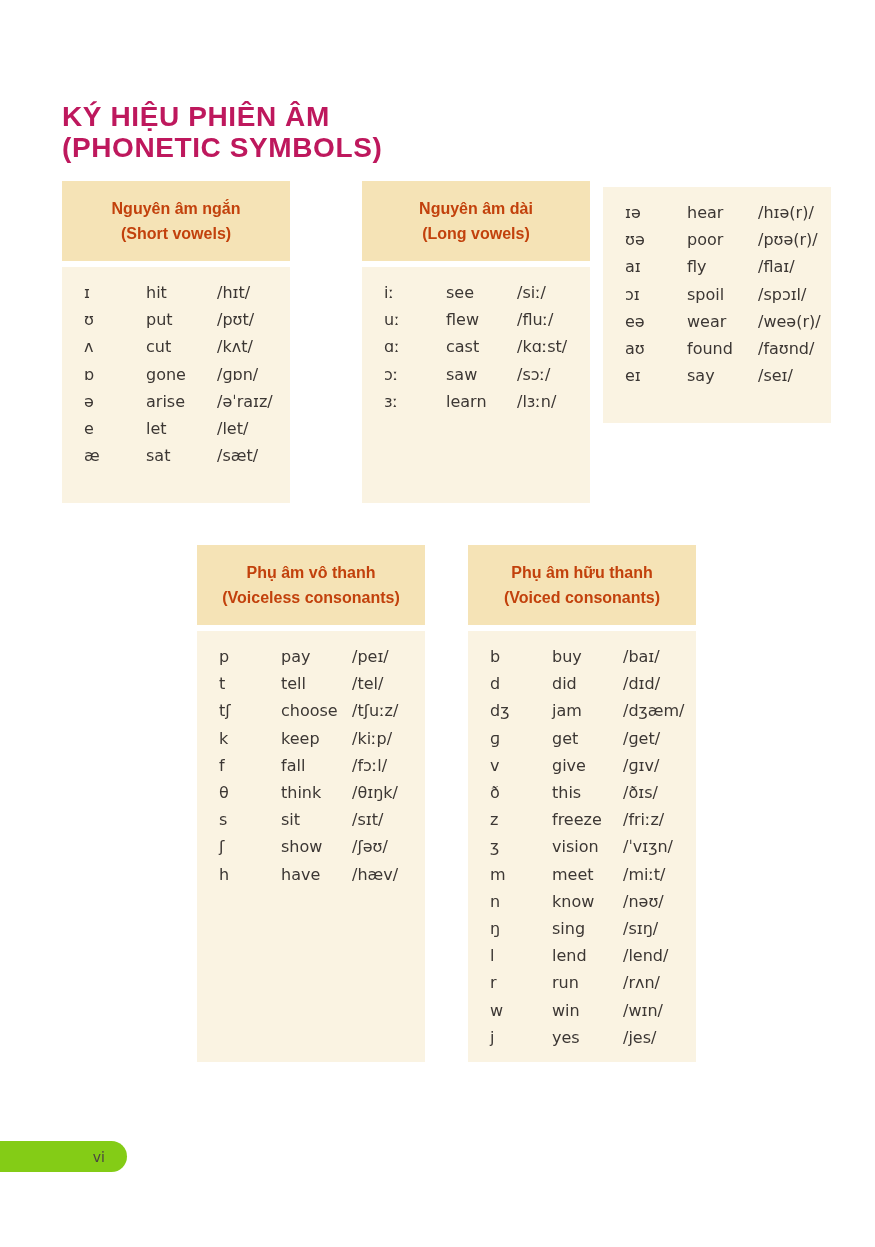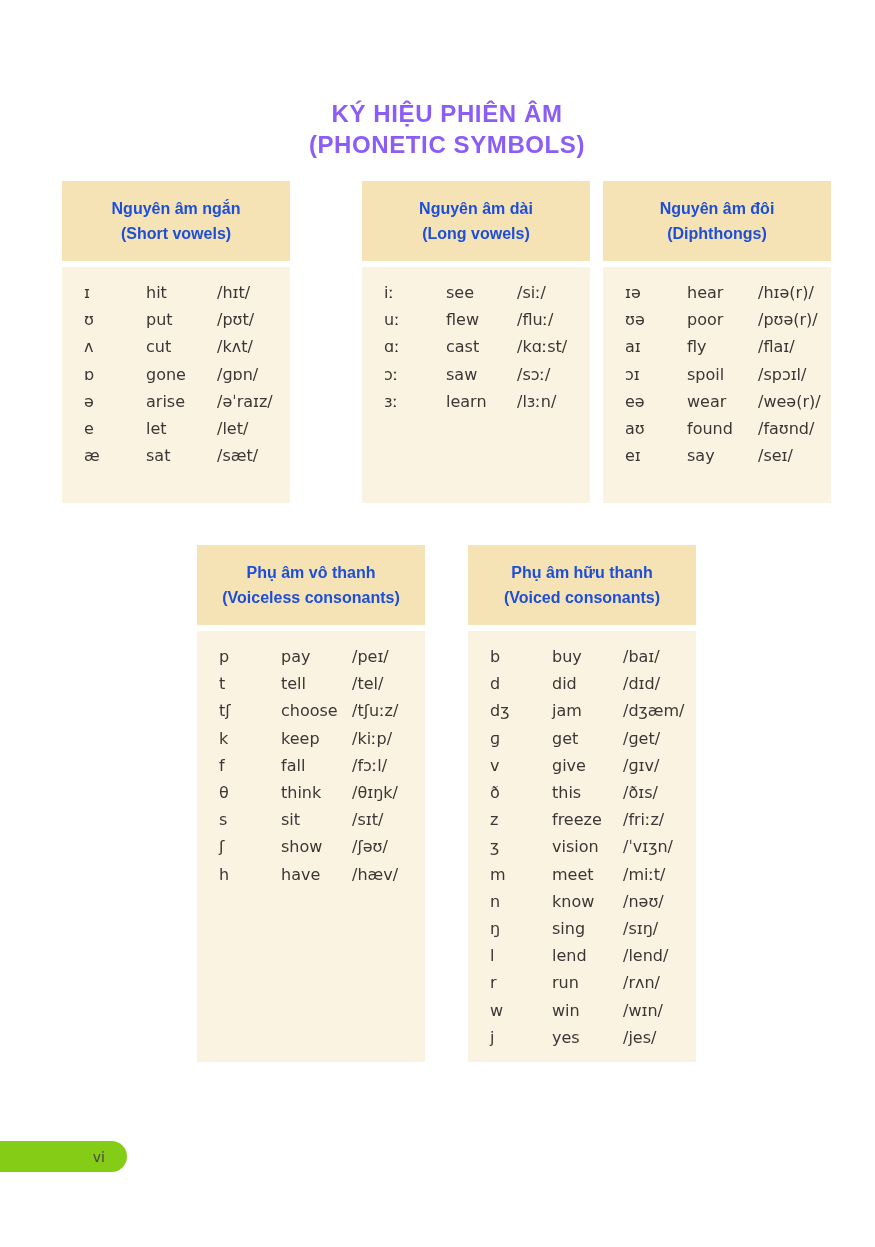--- a/index.html
+++ b/index.html
@@ -9,48 +9,48 @@
     height: 1247px;
     background: #ffffff;
     overflow: hidden;
     font-family: "DejaVu Sans", sans-serif;
   }
   .title {
     position: absolute;
     top: 82px;
     left: 62px;
     width: 770px;
-    text-align: center;
+    text-align: left;
     font-family: "Liberation Sans", sans-serif;
     font-weight: 700;
-    font-size: 24px;
+    font-size: 28px;
     line-height: 31px;
     letter-spacing: 0.6px;
-    color: #8b5cf6;
+    color: #be185d;
   }
   .ptable { position: absolute; width: 228px; }
   .t-short  { left: 62px;  top: 181px; }
   .t-long   { left: 332px; top: 181px; padding-left: 30px; }
   .t-diph   { left: 603px; top: 181px; }
   .t-voiceless { left: 197px; top: 545px; }
   .t-voiced    { left: 468px; top: 545px; }
 
   .ptable-header {
     background: #f5e3b6;
     height: 80px;
     display: flex;
     flex-direction: column;
     align-items: center;
     justify-content: center;
     text-align: center;
     font-family: "Liberation Sans", sans-serif;
     font-weight: 700;
     font-size: 16px;
     line-height: 25px;
-    color: #1d4ed8;
+    color: #c2410c;
   }
   .ptable-body {
     background: #faf3e2;
     margin-top: 6px;
     padding: 12px 0 0 22px;
     box-sizing: border-box;
   }
   .t-short .ptable-body, .t-long .ptable-body, .t-diph .ptable-body { height: 236px; }
   .t-voiceless .ptable-body, .t-voiced .ptable-body { height: 431px; }
 
@@ -163,24 +163,20 @@
         </div>
         <div class="prow">
           <span class="c-symbol">ɜː</span>
           <span class="c-word">learn</span>
           <span class="c-ipa">/lɜːn/</span>
         </div>
       </div>
   </section>
 
   <section class="ptable t-diph">
-    <header class="ptable-header">
-      <div>Nguyên âm đôi</div>
-      <div>(Diphthongs)</div>
-    </header>
     <div class="ptable-body">
         <div class="prow">
           <span class="c-symbol">ɪə</span>
           <span class="c-word">hear</span>
           <span class="c-ipa">/hɪə(r)/</span>
         </div>
         <div class="prow">
           <span class="c-symbol">ʊə</span>
           <span class="c-word">poor</span>
           <span class="c-ipa">/pʊə(r)/</span>

